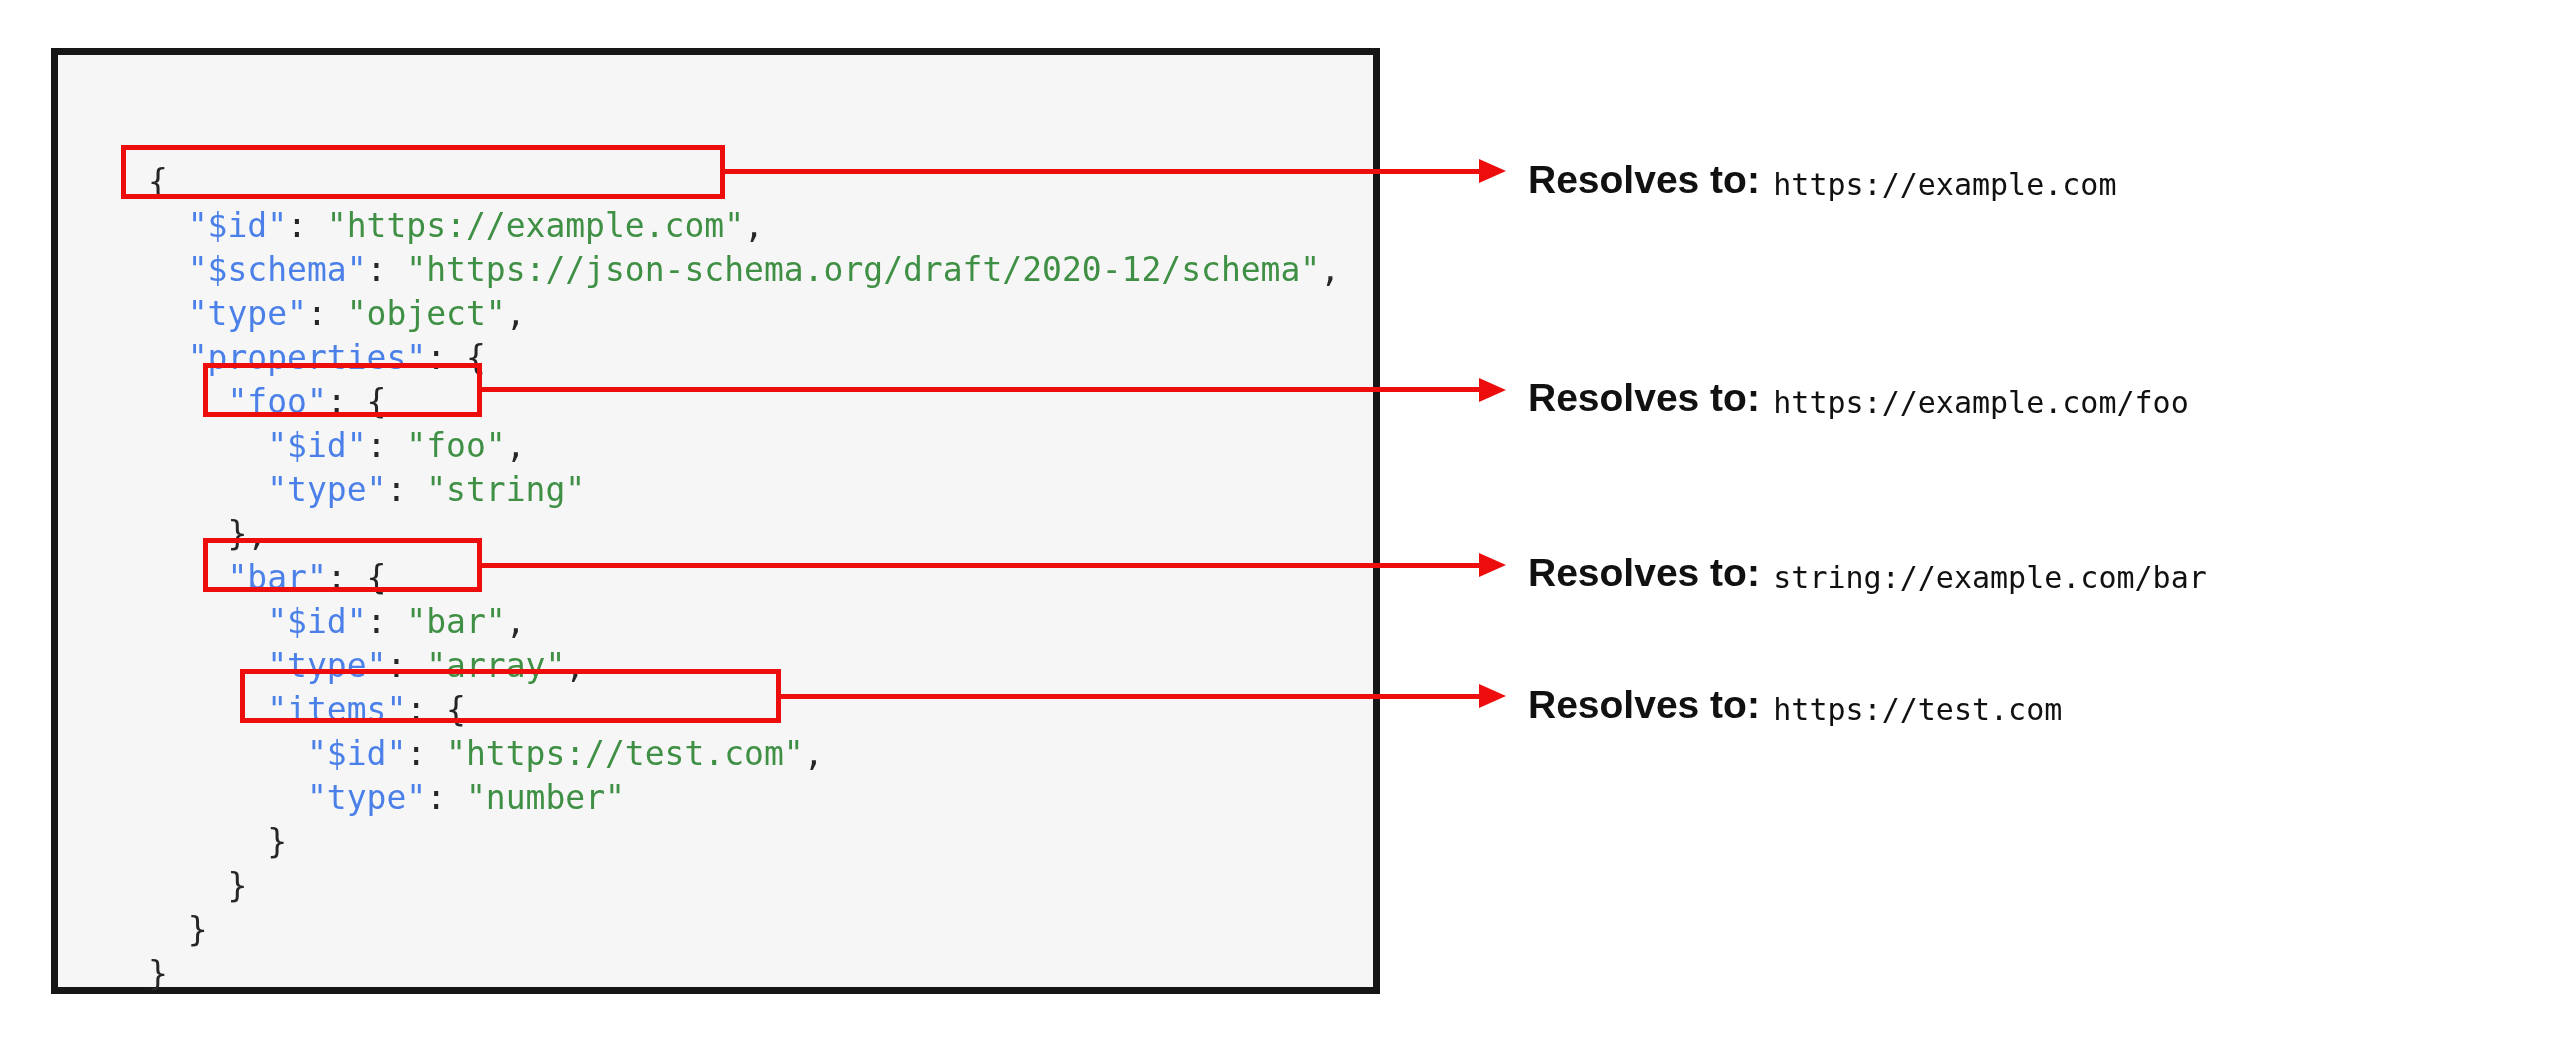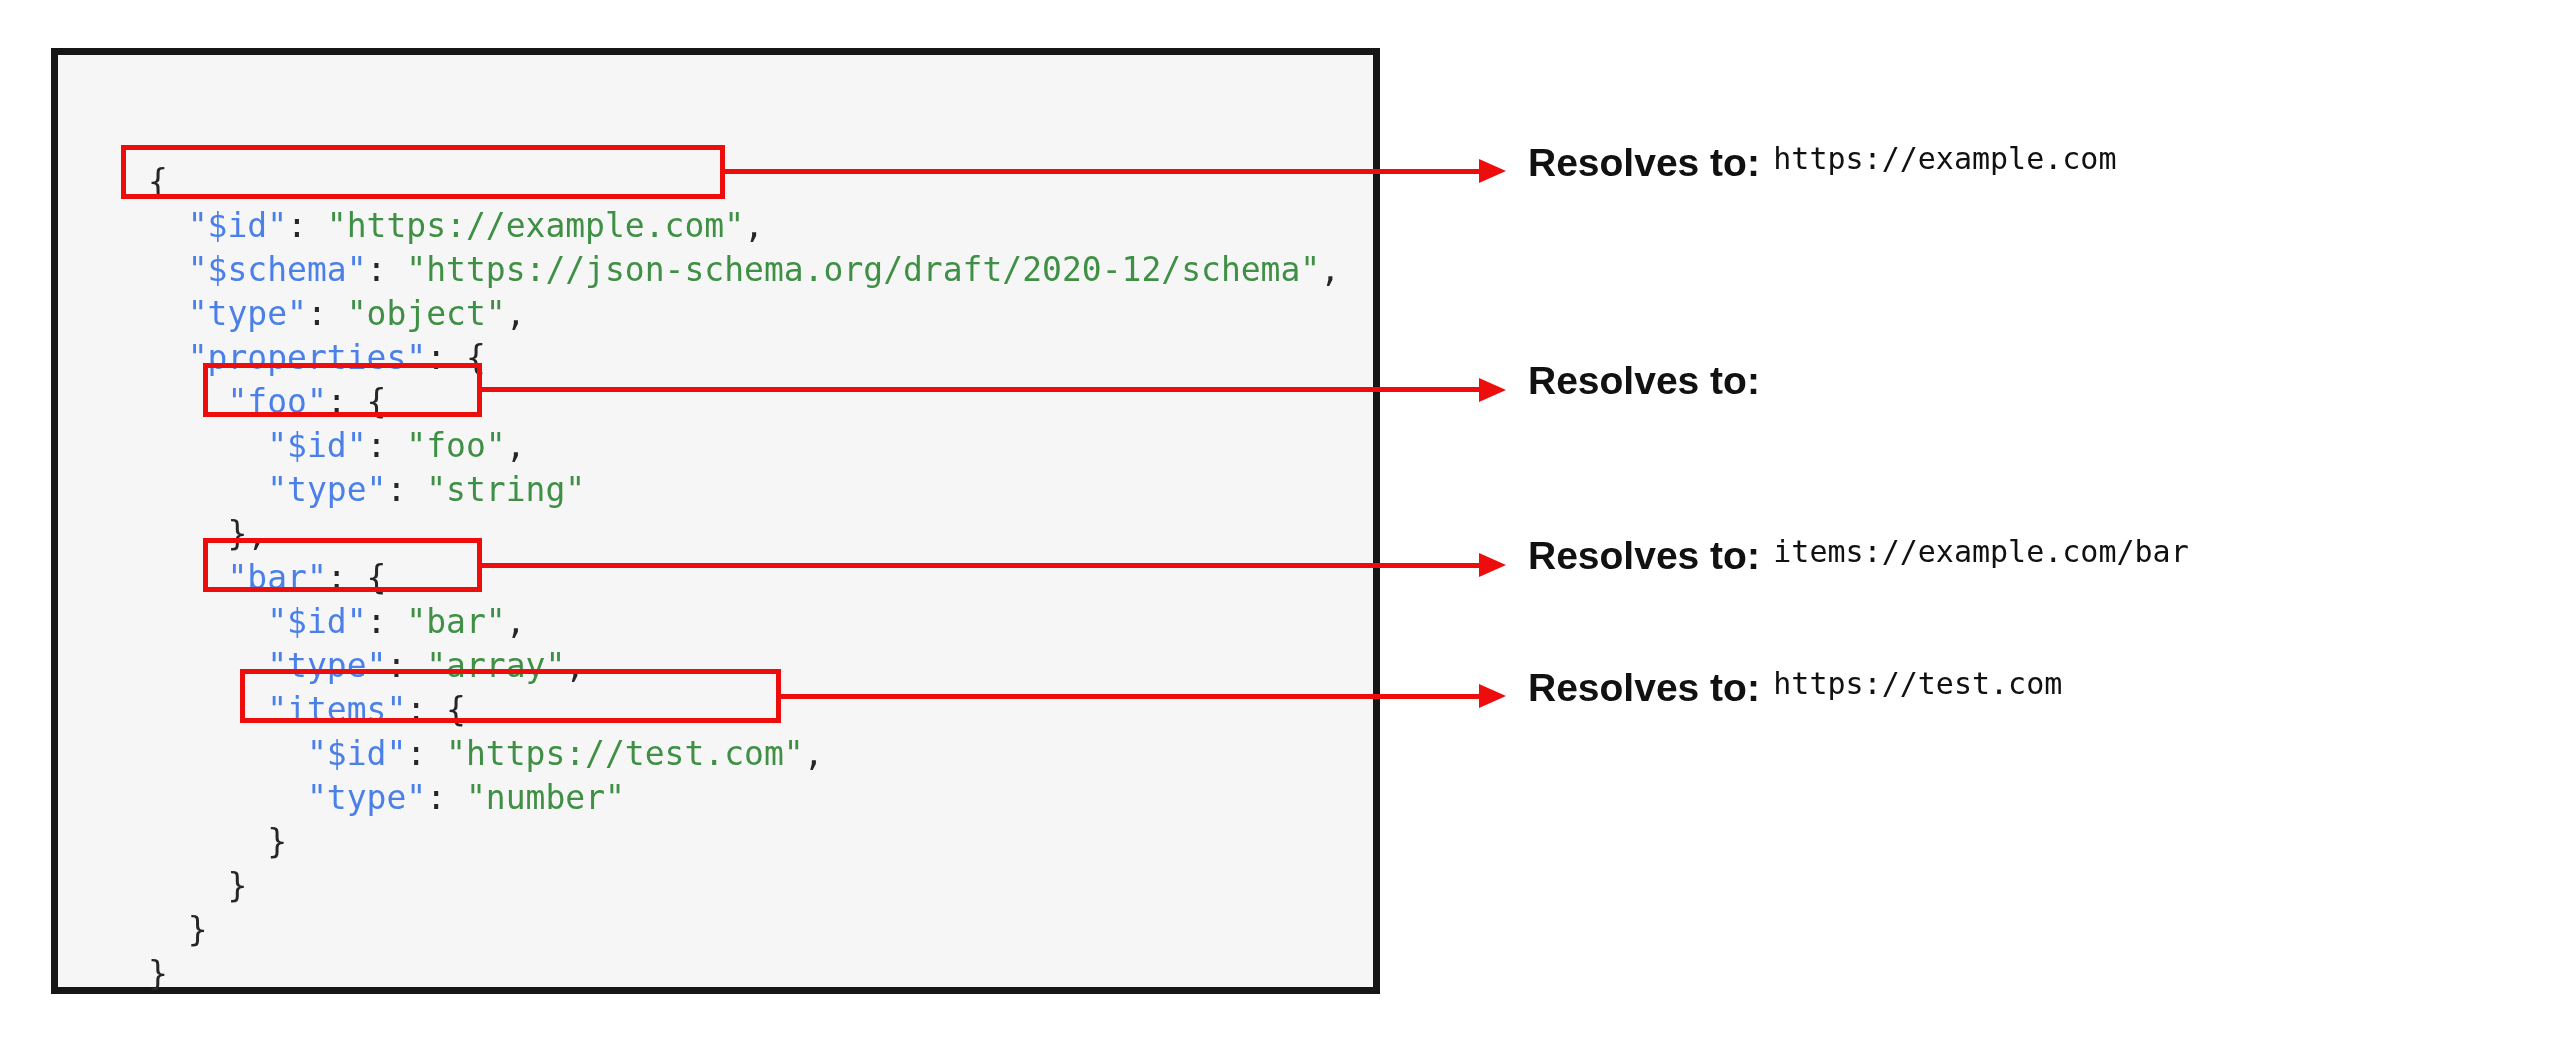--- a/index.html
+++ b/index.html
@@ -74,21 +74,21 @@
   .ah-3{left:1479px;top:553px;}
   .al-4{left:781px;top:694px;width:698px;}
   .ah-4{left:1479px;top:684px;}
 
   
   .annotation{
     position:absolute;
     left:1528px;
     height:61px;
     display:flex;
-    align-items:flex-start;
+    align-items:flex-end;
     white-space:nowrap;
   }
   .ann-1{top:141px;}
   .ann-2{top:359px;}
   .ann-3{top:534px;}
   .ann-4{top:666px;}
   .ann-label{
     font-family:"Liberation Sans", sans-serif;
     font-weight:700;
     font-size:39px;
@@ -131,24 +131,25 @@
     <div class="arrow-line al-4"></div>
     <div class="arrow-head ah-4"></div>
   </div>
 
   <div class="annotation ann-1">
     <span class="ann-label">Resolves to:</span>
     <span class="ann-url">https://example.com</span>
   </div>
   <div class="annotation ann-2">
     <span class="ann-label">Resolves to:</span>
+    <span class="ann-url">https://example.com/foo</span>
   </div>
   <div class="annotation ann-3">
     <span class="ann-label">Resolves to:</span>
-    <span class="ann-url">items://example.com/bar</span>
+    <span class="ann-url">string://example.com/bar</span>
   </div>
   <div class="annotation ann-4">
     <span class="ann-label">Resolves to:</span>
     <span class="ann-url">https://test.com</span>
   </div>
 
 </div>
 
 
 </body></html>

